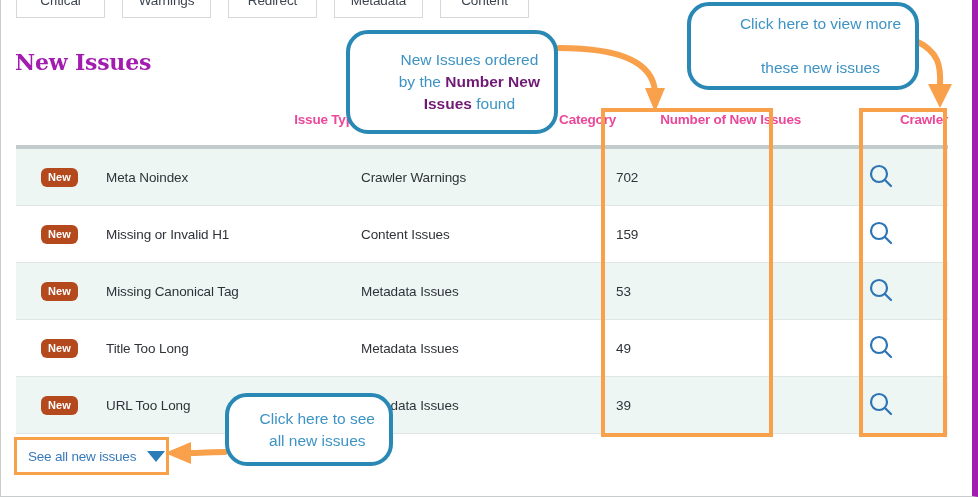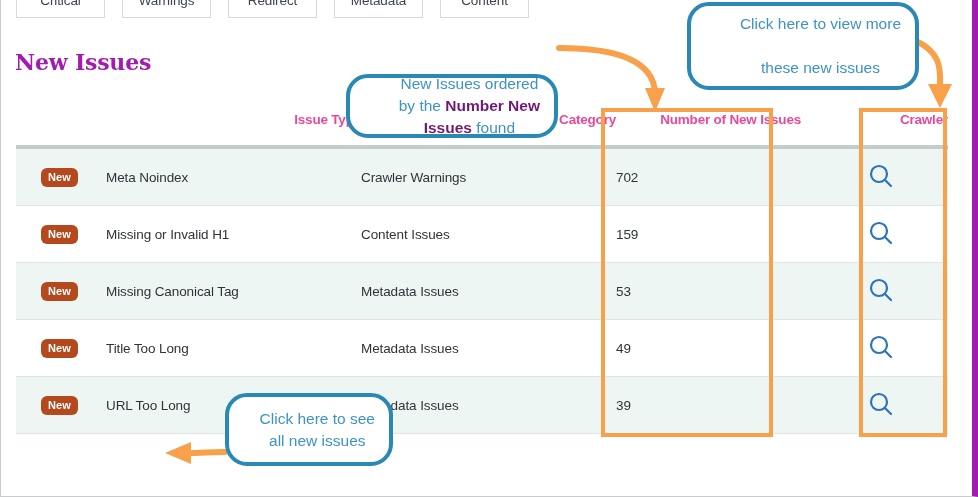--- a/index.html
+++ b/index.html
@@ -173,21 +173,21 @@
     color: #3d93c4;
     text-align: center;
     font-size: 15.5px;
     line-height: 22px;
     display: flex;
     align-items: center;
     justify-content: flex-end;
     padding: 6px 14px;
   }
   .callout b { color: #701a75; }
-  #callout-ordered  { left: 345px; top: 30px;  width: 212px; height: 64px; margin-top: 44px; }
+  #callout-ordered  { left: 345px; top: 30px;  width: 212px; height: 104px; }
   #callout-analyze  { left: 686px; top: 2px;   width: 232px; height: 88px; }
   #callout-seeall   { left: 224px; top: 393px; width: 168px; height: 73px; }
 
   
   #arrows {
     position: absolute;
     left: 0; top: 0;
     width: 978px; height: 497px;
     pointer-events: none;
   }
@@ -300,20 +300,24 @@
             <svg width="26" height="26" viewBox="0 0 26 26">
                 <circle cx="11" cy="11" r="8" fill="none" stroke="#2d74b5" stroke-width="2.2"></circle>
                 <line x1="17" y1="17" x2="23" y2="23" stroke="#2d74b5" stroke-width="2.2" stroke-linecap="round"></line>
               </svg>
           </span>
         </td>
       </tr>
     </tbody>
   </table>
 
+  <div id="see-all-box">
+    <span id="see-all-link">See all new issues</span>
+    <span id="see-all-caret"></span>
+  </div>
 
   <div class="hl-rect" id="hl-number"></div>
   <div class="hl-rect" id="hl-analyze"></div>
 
   <svg id="arrows">
 
     <path d="M 558 48 C 620 48 652 62 654 92" stroke="#f9a04a" stroke-width="6" fill="none" stroke-linecap="round"></path>
     <polygon points="654,112 644,88 664,88" fill="#f9a04a"></polygon>
 
     <path d="M 915 41 C 938 52 940 66 939 86" stroke="#f9a04a" stroke-width="6" fill="none" stroke-linecap="round"></path>

